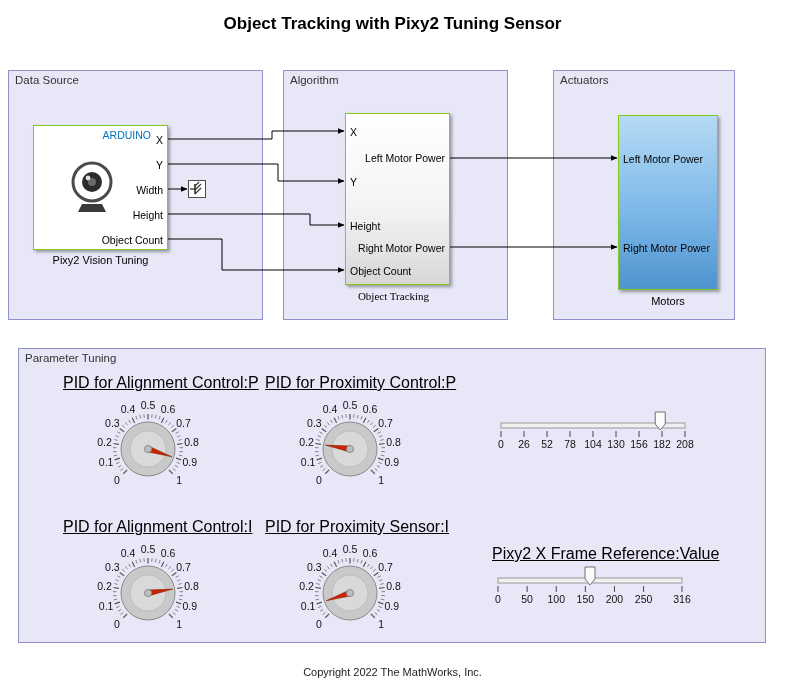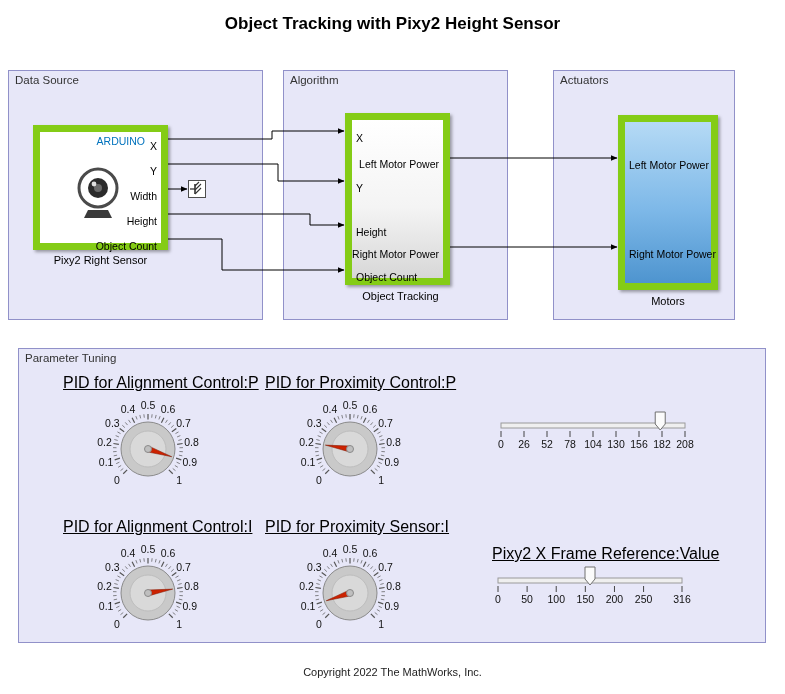--- a/index.html
+++ b/index.html
@@ -6,21 +6,21 @@
   #canvas { position:relative; width:785px; height:694px; background:#fff; overflow:hidden; }
 
   .title { position:absolute; left:0; top:14px; width:100%; text-align:center;
            font-size:17px; font-weight:bold; color:#000; }
   .copyright { position:absolute; left:0; top:666px; width:100%; text-align:center;
            font-size:11px; color:#222; }
 
   .area { position:absolute; background:#e7e7f8; border:1px solid #9191c9; box-sizing:border-box; }
   .area-label { position:absolute; top:3px; left:6px; font-size:11.5px; color:#333; white-space:nowrap; }
 
-  .block { position:absolute; border:7px solid #84cc16; box-sizing:border-box;
+  .block { position:absolute; border:1px solid #84cc16; box-sizing:border-box;
            box-shadow:2px 2px 3px rgba(0,0,0,0.35); }
   .block-white { background:#ffffff; }
   .block-grad  { background:linear-gradient(180deg,#ffffff 0%,#f4f4f4 55%,#d7d7d7 100%); }
   .block-blue  { background:linear-gradient(180deg,#b5daf5 0%,#7db8e8 55%,#4e94cf 100%); }
 
   .port { position:absolute; font-size:10.5px; line-height:12px; color:#000; white-space:nowrap; }
   .port.right { text-align:right; }
   .board-name { position:absolute; font-size:10.5px; line-height:12px; color:#0072bd; white-space:nowrap; }
   .block-label { position:absolute; font-size:11px; text-align:center; color:#000; white-space:nowrap; }
 
@@ -33,21 +33,21 @@
   svg text { font-family:"Liberation Sans", sans-serif; }
 
   .terminator { position:absolute; width:18px; height:18px; background:#fff;
                 border:1px solid #4d4d4d; box-sizing:border-box; }
 </style>
 </head>
 <body>
 
 <div id="canvas">
 
-  <div class="title">Object Tracking with Pixy2 Height Sensor</div>
+  <div class="title">Object Tracking with Pixy2 Tuning Sensor</div>
 
   <div class="area" style="left:8px; top:70px; width:255px; height:250px;">
     <div class="area-label">Data Source</div>
   </div>
   <div class="area" style="left:283px; top:70px; width:225px; height:250px;">
     <div class="area-label">Algorithm</div>
   </div>
   <div class="area" style="left:553px; top:70px; width:182px; height:250px;">
     <div class="area-label">Actuators</div>
   </div>
@@ -78,41 +78,41 @@
     <div class="port right" style="top:83px;  right:4px;">Height</div>
     <div class="port right" style="top:108px; right:4px;">Object Count</div>
     <svg width="60" height="58" style="position:absolute; left:28px; top:32px;">
       <circle cx="30" cy="24" r="19" fill="#ffffff" stroke="#4a4a4a" stroke-width="3"></circle>
       <circle cx="30" cy="24" r="10" fill="#2b2b2b"></circle>
       <circle cx="30" cy="24" r="4" fill="#6a6a6a"></circle>
       <circle cx="26" cy="20" r="2.4" fill="#ffffff" opacity="0.85"></circle>
       <path d="M20,46 L40,46 L44,54 L16,54 Z" fill="#3a3a3a"></path>
     </svg>
   </div>
-  <div class="block-label" style="left:33px; top:254px; width:135px;">Pixy2 Right Sensor</div>
+  <div class="block-label" style="left:33px; top:254px; width:135px;">Pixy2 Vision Tuning</div>
 
   <div class="terminator" style="left:188px; top:180px;">
     <svg width="16" height="16">
       <line x1="1" y1="8" x2="6" y2="8" stroke="#333" stroke-width="1.3"></line>
       <line x1="6" y1="3" x2="6" y2="13" stroke="#333" stroke-width="1.6"></line>
       <line x1="6" y1="13" x2="12" y2="7" stroke="#333" stroke-width="1.1"></line>
       <line x1="6" y1="9" x2="12" y2="3" stroke="#333" stroke-width="1.1"></line>
       <line x1="6" y1="5" x2="10" y2="1" stroke="#333" stroke-width="1.1"></line>
     </svg>
   </div>
 
   <div class="block block-grad" style="left:345px; top:113px; width:105px; height:172px;">
     <div class="port" style="top:12px;  left:4px;">X</div>
     <div class="port" style="top:62px;  left:4px;">Y</div>
     <div class="port" style="top:106px; left:4px;">Height</div>
     <div class="port" style="top:151px; left:4px;">Object Count</div>
     <div class="port right" style="top:38px;  right:4px;">Left Motor Power</div>
     <div class="port right" style="top:128px; right:4px;">Right Motor Power</div>
   </div>
-  <div class="block-label" style="left:348px; top:290px; width:105px;">Object Tracking</div>
+  <div class="block-label" style="left:341px; top:290px; width:105px;font-family:Liberation Serif, serif;">Object Tracking</div>
 
   <div class="block block-blue" style="left:618px; top:115px; width:100px; height:175px;">
     <div class="port" style="top:37px;  left:4px;">Left Motor Power</div>
     <div class="port" style="top:126px; left:4px;">Right Motor Power</div>
   </div>
   <div class="block-label" style="left:618px; top:295px; width:100px;">Motors</div>
 
   <div class="knob-widget" style="left:63px; top:374px;">
     <div class="widget-label">PID for Alignment Control:P</div>
     <div>

